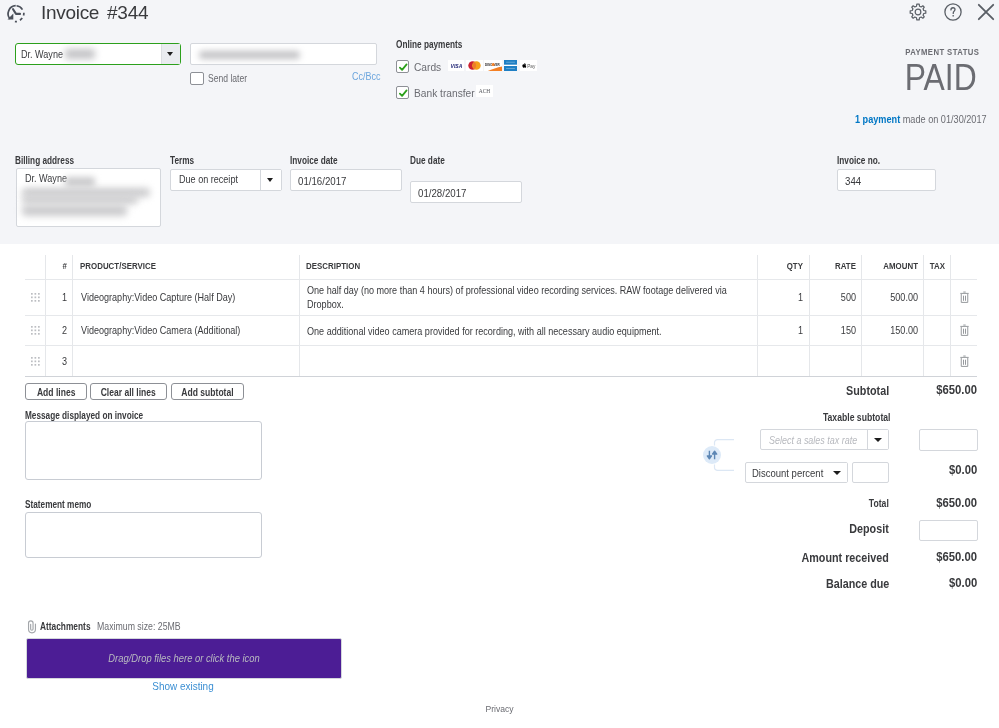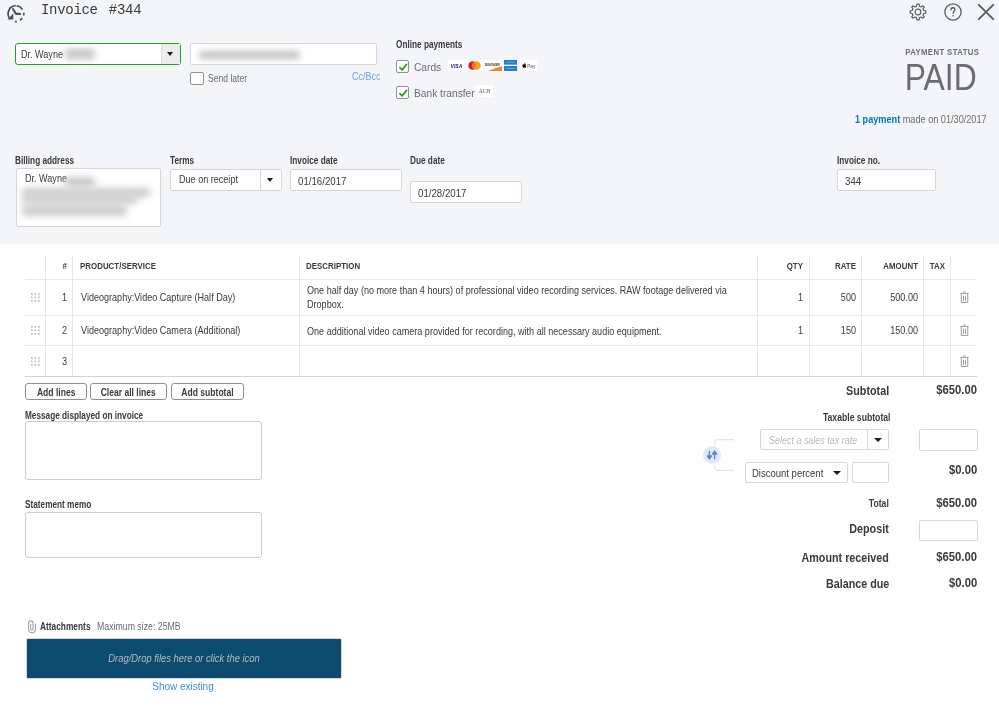--- a/index.html
+++ b/index.html
@@ -7,22 +7,22 @@
   body{width:999px;height:728px;overflow:hidden;background:#fff;
        font-family:"Liberation Sans",sans-serif;color:#393a3d;
        -webkit-font-smoothing:antialiased;}
   .page{position:relative;width:999px;height:728px;}
 
 
   
   .topzone{position:absolute;left:0;top:0;width:999px;height:244px;background:#f4f5f8;}
 
   .hdr-icon{position:absolute;left:5px;top:3px;width:22px;height:22px;}
-  .hdr-title{position:absolute;left:41px;top:2px;font-size:14px;color:#393a3d;
-             letter-spacing:-0.3px;white-space:nowrap;font-family:Liberation Mono, monospace;}
+  .hdr-title{position:absolute;left:41px;top:2px;font-size:19px;color:#393a3d;
+             letter-spacing:-0.3px;white-space:nowrap;}
   .hdr-title .num{font-weight:400;margin-left:3px;}
 
   .ic-btn{position:absolute;cursor:pointer;}
   .ic-gear{left:907px;top:1px;width:22px;height:22px;}
   .ic-help{left:942px;top:1px;width:22px;height:22px;}
   .ic-close{left:974px;top:0px;width:24px;height:24px;}
 
   
   .cust{position:absolute;left:15px;top:43px;width:166px;height:22px;
         border:1px solid #2ca01c;border-radius:3px;background:#fff;box-sizing:border-box;}
@@ -136,21 +136,21 @@
   .arrowbox2 i{position:absolute;left:6px;top:8px;width:0;height:0;
      border-left:4px solid transparent;border-right:4px solid transparent;border-top:4.5px solid #1d1d1d;}
   .swapwrap{position:absolute;left:700px;top:439px;line-height:0;}
   .swapbtn{position:absolute;left:3px;top:7px;line-height:0;}
   .clip{position:absolute;left:27px;top:620px;line-height:0;}
   .attach-lbl{position:absolute;left:40px;top:621px;font-size:10.3px;font-weight:bold;
                 display:inline-block;transform:scaleX(0.81);transform-origin:left center;}
   .attach-max{position:absolute;left:97px;top:621px;font-size:10.3px;color:#6b6c72;
                 display:inline-block;transform:scaleX(0.85);transform-origin:left center;}
   .dropzone{position:absolute;left:26px;top:638px;width:316px;height:41px;border:1px solid #d4d7dc;
-            border-radius:2px;background:#0c4a6e;box-sizing:border-box;}
+            border-radius:2px;background:#4c1d95;box-sizing:border-box;}
   .dropzone .t{position:absolute;left:0;top:13px;width:100%;text-align:center;font-size:10.8px;
                font-style:italic;color:#b9bbc0;transform:scaleX(0.87);}
   .showexisting{position:absolute;left:0;top:680px;width:366px;text-align:center;font-size:11.3px;color:#3b8fd3;cursor:pointer;transform:scaleX(0.88);}
   .privacy{position:absolute;left:0;top:704px;width:999px;text-align:center;font-size:8.6px;color:#6b6c72;}
 </style>
 </head>
 <body>
 
 <div class="page">
   <div class="topzone"></div>
@@ -520,13 +520,14 @@
                a2.25 2.25 0 0 1 4.5 0 L6.05 9.1 a1.2 1.2 0 0 1 -2.4 0 L3.65 4.2" fill="none" stroke="#a3a6aa" stroke-width="1.15" stroke-linecap="round" stroke-linejoin="round"></path>
     </svg>
   </div>
   <div class="attach-lbl">Attachments</div>
   <div class="attach-max">Maximum size: 25MB</div>
   <div class="dropzone">
     <div class="t">Drag/Drop files here or click the icon</div>
   </div>
   <div class="showexisting">Show existing</div>
 
+  <div class="privacy">Privacy</div>
 </div>
 
 </body></html>

